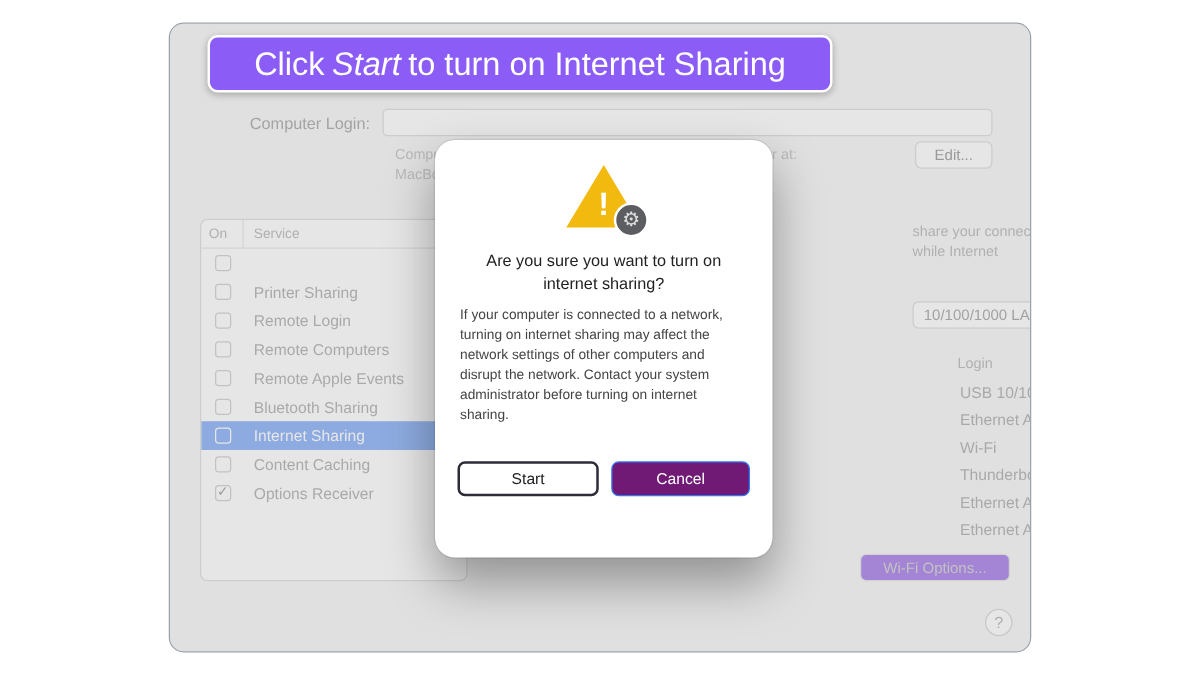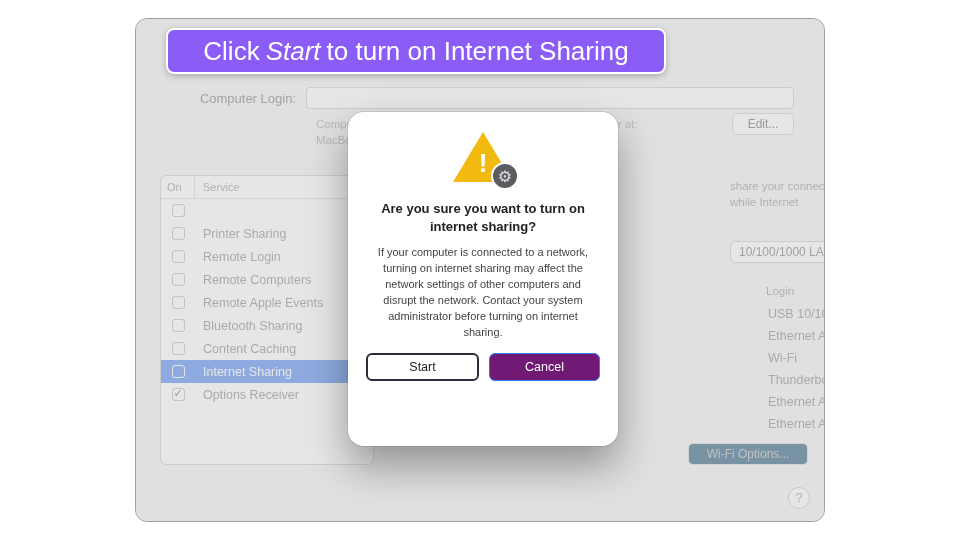--- a/index.html
+++ b/index.html
@@ -22,31 +22,31 @@
   .panel-row .c1 { width: 34px; display: flex; align-items: center; justify-content: center; }
   .panel-row .c2 { flex: 1; padding-left: 8px; }
   .cb { width: 13px; height: 13px; border: 1px solid #b0b0b0; border-radius: 3px; background: #fff; position: relative; }
   .cb.checked::after { content: "✓"; position: absolute; left: 1px; top: -2px; font-size: 11px; color: #555; }
   .panel-row.sel .cb { border-color: #fff; background: transparent; }
   .right-blurb { position: absolute; left: 594px; top: 160px; width: 210px; font-size: 11.5px; color: #888; line-height: 1.35; }
   .select { position: absolute; left: 594px; top: 222px; width: 176px; height: 22px; background: #fff; border: 1px solid #c3c3c3; border-radius: 5px; font-size: 12px; color: #666; display: flex; align-items: center; padding: 0 18px 0 8px; }
   .ports-lbl { position: absolute; left: 630px; top: 266px; font-size: 11.5px; color: #888; }
   .ports { position: absolute; left: 596px; top: 284px; width: 216px; font-size: 12.5px; color: #787878; line-height: 22px; }
   .ports div { padding-left: 36px; }
-  .wifi-opts { position: absolute; right: 16px; top: 424px; width: 120px; height: 22px; background: #0c4a6e; border: 1px solid #d2d2d2; border-radius: 5px; font-size: 12px; color: #b0b0b0; text-align: center; line-height: 20px; }
+  .wifi-opts { position: absolute; right: 16px; top: 424px; width: 120px; height: 22px; background: #6d28d9; border: 1px solid #d2d2d2; border-radius: 5px; font-size: 12px; color: #b0b0b0; text-align: center; line-height: 20px; }
   .help { position: absolute; right: 14px; bottom: 12px; width: 22px; height: 22px; border: 1px solid #bcbcbc; border-radius: 50%; background: #fff; color: #888; font-size: 13px; text-align: center; line-height: 20px; }
 
   .modal-shadow { position: absolute; left: 348px; top: 112px; width: 270px; height: 334px; border-radius: 16px; box-shadow: 0 20px 40px rgba(0,0,0,.35), 0 0 0 1px rgba(0,0,0,.08); z-index: 40; background: #fff; }
   .modal { position: absolute; inset: 0; border-radius: 16px; padding: 20px 18px 18px 18px; display: flex; flex-direction: column; align-items: center; }
   .icon-wrap { position: relative; width: 60px; height: 54px; margin-bottom: 14px; }
   .tri { width: 0; height: 0; border-left: 30px solid transparent; border-right: 30px solid transparent; border-bottom: 50px solid #f2b90f; position: relative; }
   .tri::after { content: "!"; position: absolute; left: -5px; top: 16px; width: 10px; text-align: center; font-size: 26px; font-weight: 700; color: #fff; }
   .gear { position: absolute; right: -6px; bottom: -4px; width: 28px; height: 28px; border-radius: 50%; background: #5b5d60; border: 2px solid #fff; display: flex; align-items: center; justify-content: center; color: #ddd; font-size: 16px; }
-  .modal h3 { font-size: 13px; font-weight: 700; color: #222; text-align: center; line-height: 1.35; margin-bottom: 10px; }
-  .modal p { font-size: 11px; color: #444; text-align: center; line-height: 1.45; margin-bottom: 12px; padding: 0 2px; }
+  .modal h3 { font-size: 13px; font-weight: 400; color: #222; text-align: center; line-height: 1.35; margin-bottom: 10px; }
+  .modal p { font-size: 11px; color: #444; text-align: left; line-height: 1.45; margin-bottom: 28px; padding: 0 2px; }
   .btn-row { display: flex; gap: 10px; width: 100%; }
   .btn { flex: 1; height: 28px; border-radius: 6px; font-size: 12.5px; display: flex; align-items: center; justify-content: center; cursor: pointer; }
   .btn-start { background: #fff; border: 2px solid #2c2c3a; color: #222; font-weight: 500; }
   .btn-cancel { background: #701a75; color: #fff; border: 1px solid #2f7af5; }
 </style>
 </head>
 <body>
 
 <div class="stage">
 
@@ -94,31 +94,31 @@
             <div class="cb"></div>
           </div>
           <div class="c2">Remote Apple Events</div>
         </div>
         <div class="panel-row">
           <div class="c1">
             <div class="cb"></div>
           </div>
           <div class="c2">Bluetooth Sharing</div>
         </div>
+        <div class="panel-row sel">
+          <div class="c1">
+            <div class="cb"></div>
+          </div>
+          <div class="c2">Internet Sharing</div>
+        </div>
         <div class="panel-row">
           <div class="c1">
             <div class="cb"></div>
           </div>
           <div class="c2">Content Caching</div>
-        </div>
-        <div class="panel-row sel">
-          <div class="c1">
-            <div class="cb"></div>
-          </div>
-          <div class="c2">Internet Sharing</div>
         </div>
         <div class="panel-row">
           <div class="c1">
             <div class="cb checked"></div>
           </div>
           <div class="c2">Options Receiver</div>
         </div>
       </div>
   </div>
 

